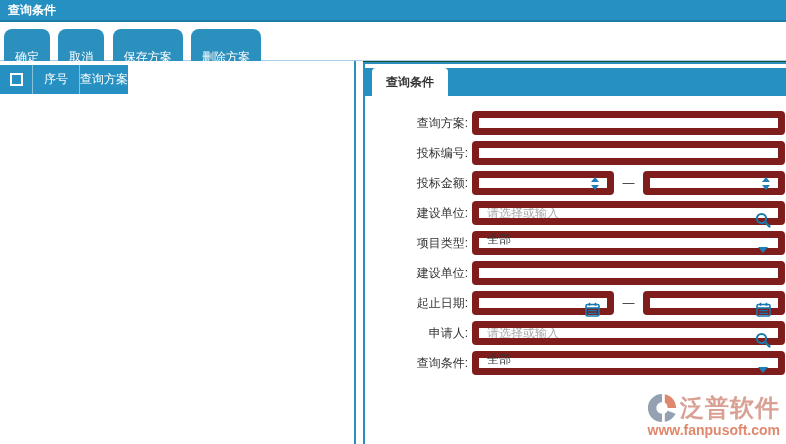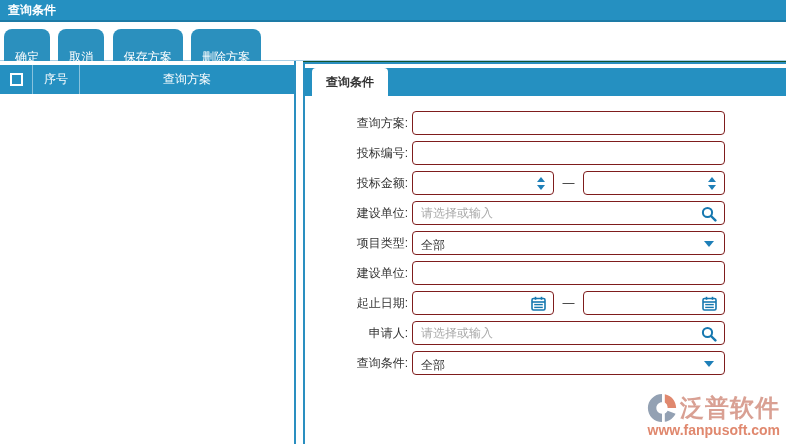--- a/index.html
+++ b/index.html
@@ -22,22 +22,22 @@
   .btn {
     display:inline-block; background:#2b90be; color:#fff; border:none; cursor:pointer;
     font-size:12px; font-family:inherit; padding:20px 11px; border-radius:8px; margin-right:5px;
   }
 
   
   .main { flex:1 1 auto; display:flex; align-items:stretch; min-height:0; }
 
   
   .left-panel {
-    width:296px; flex:0 0 auto; border-right:2px solid #2a8fc0;
-    display:flex; flex-direction:column; padding-top:4px; background:#fff;
+    width:356px; flex:0 0 auto; border-right:2px solid #2a8fc0;
+    display:flex; flex-direction:row; padding-top:4px; background:#fff;
   }
   .grid-header { height:29px; background:#2590c1; display:flex; align-items:center; color:#fff; }
   .gh-cell { display:flex; align-items:center; justify-content:center; height:100%; }
   .gh-check { width:33px; border-right:1px solid rgba(255,255,255,.45); }
   .gh-seq   { width:47px; border-right:1px solid rgba(255,255,255,.45); }
   .gh-plan  { flex:1; }
   .checkbox { width:13px; height:13px; border:2px solid #fff; background:transparent; cursor:pointer; }
   .grid-body { flex:1; background:#fff; }
 
   .gap { width:7px; flex:0 0 auto; background:#fff; }
@@ -53,21 +53,21 @@
     padding:0 14px; display:flex; align-items:center; border-radius:4px 4px 0 0; cursor:pointer;
   }
 
   
   .form { padding-top:15px; }
   .frow { display:flex; align-items:center; margin-bottom:6px; height:24px; }
   .flabel { width:103px; text-align:right; flex:0 0 auto; color:#333; }
   .fctrl { margin-left:4px; width:313px; flex:0 0 auto; display:flex; align-items:center; }
 
   .ibox {
-    position:relative; height:24px; border:1px solid #7f1d1d; border-radius:4px;
+    position:relative; height:24px; border:7px solid #7f1d1d; border-radius:4px;
     background:#fff; display:flex; align-items:center; width:100%;
   }
   .ibox input {
     border:none; outline:none; background:transparent; width:100%; height:100%;
     padding:0 8px; font-size:12px; font-family:inherit; color:#333;
   }
   .ibox input::placeholder { color:#a9a9a9; opacity:1; }
   .half { width:142px; flex:0 0 auto; }
   .dash { flex:1; text-align:center; color:#333; user-select:none; }
 

